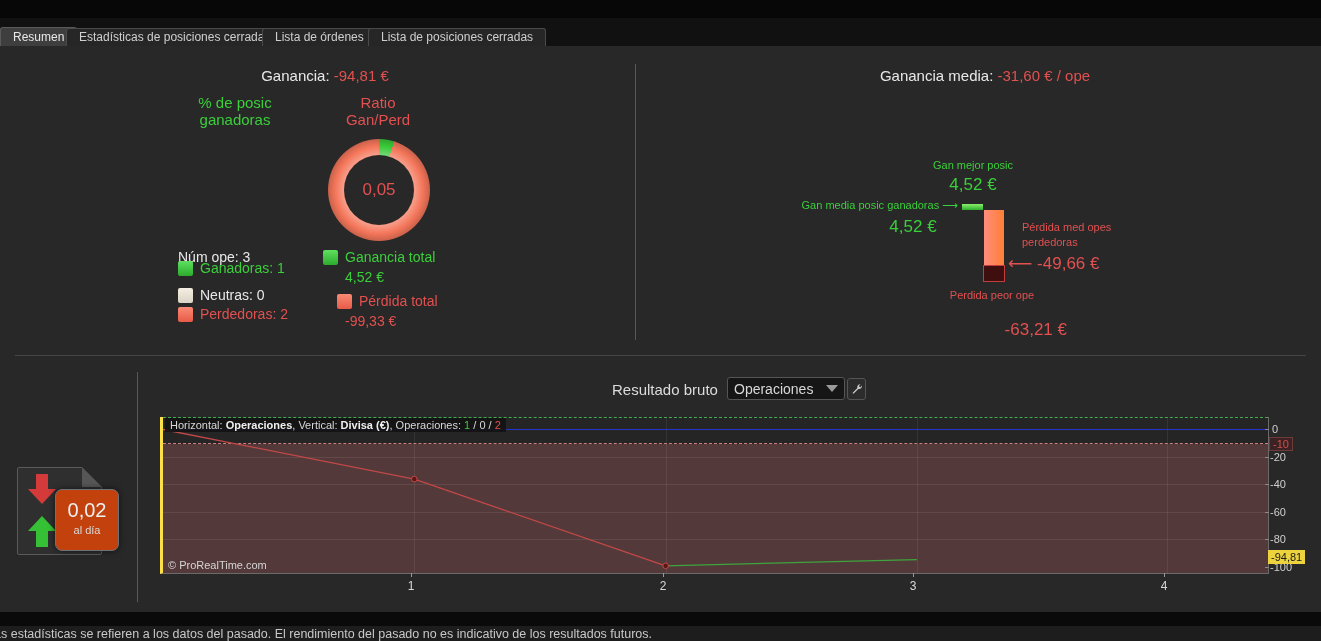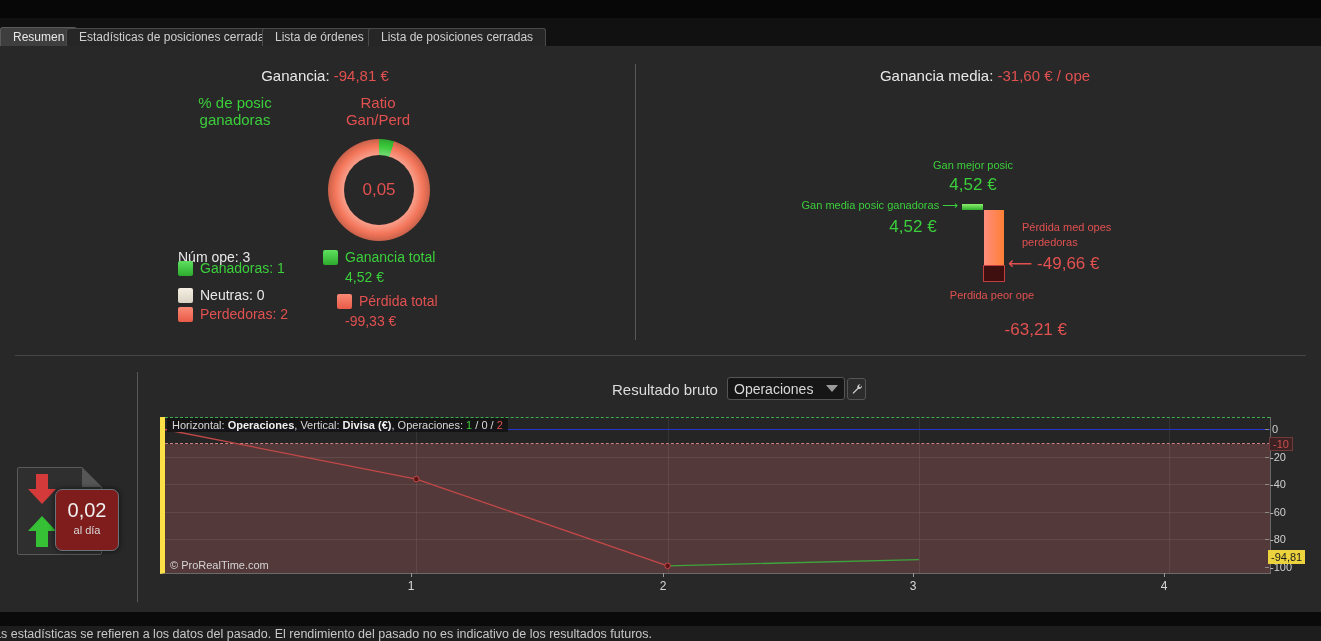--- a/index.html
+++ b/index.html
@@ -35,25 +35,25 @@
   .dropdown{display:flex;align-items:center;justify-content:space-between;background:#161616;
        border:1px solid #555;border-radius:3px;padding:0 6px;font-size:14px;color:#d8d8d8;cursor:pointer;}
   .dd-arrow{width:0;height:0;border-left:6px solid transparent;border-right:6px solid transparent;
        border-top:7px solid #9a9a9a;margin-left:8px;}
   .toolbtn{background:#2c2c2c;border:1px solid #555;border-radius:3px;display:flex;
        align-items:center;justify-content:center;cursor:pointer;}
   
   .page-icon{background:#2f2f2f;border:1px solid #5a5a5a;border-radius:2px;}
   .fold{position:absolute;right:-1px;top:-1px;width:0;height:0;
        border-left:20px solid #565656;border-top:20px solid #282828;}
-  .valbox{background:#7f1d1d;border:1px solid #6d737a;border-radius:7px;text-align:center;
+  .valbox{background:#c2410c;border:1px solid #6d737a;border-radius:7px;text-align:center;
        box-shadow:0 0 6px rgba(0,0,0,.6);}
   
   .plot{left:160px;top:417px;width:1105px;height:156px;background:#252525;
-       border-right:1px solid #6a6a6a;border-bottom:1px solid #6a6a6a;border-left:5px solid #fde047;}
+       border-right:1px solid #6a6a6a;border-bottom:1px solid #6a6a6a;border-left:3px solid #fde047;}
   .plot .loss-zone{position:absolute;left:0;right:0;top:27px;bottom:0;background:#54393a;}
   .gridv{position:absolute;top:0;bottom:0;width:1px;background:rgba(255,255,255,.07);}
   .gridh{position:absolute;left:0;right:0;height:1px;background:rgba(255,255,255,.08);}
   .dash-green{position:absolute;left:0;right:0;top:0;border-top:1px dashed #3cae50;}
   .line-blue{position:absolute;left:0;right:0;top:12px;height:1px;background:#2633cc;}
   .dash-pink{position:absolute;left:0;right:0;top:26px;border-top:1px dashed #cf7f7f;}
   .chart-hdr{position:absolute;left:2px;top:1px;background:rgba(18,18,18,.92);
        padding:1px 5px;font-size:11px;color:#d8d8d8;white-space:nowrap;}
   .chart-hdr b{color:#efefef;}
   .watermark{position:absolute;left:5px;bottom:2px;font-size:11px;color:#d5d5d5;}

